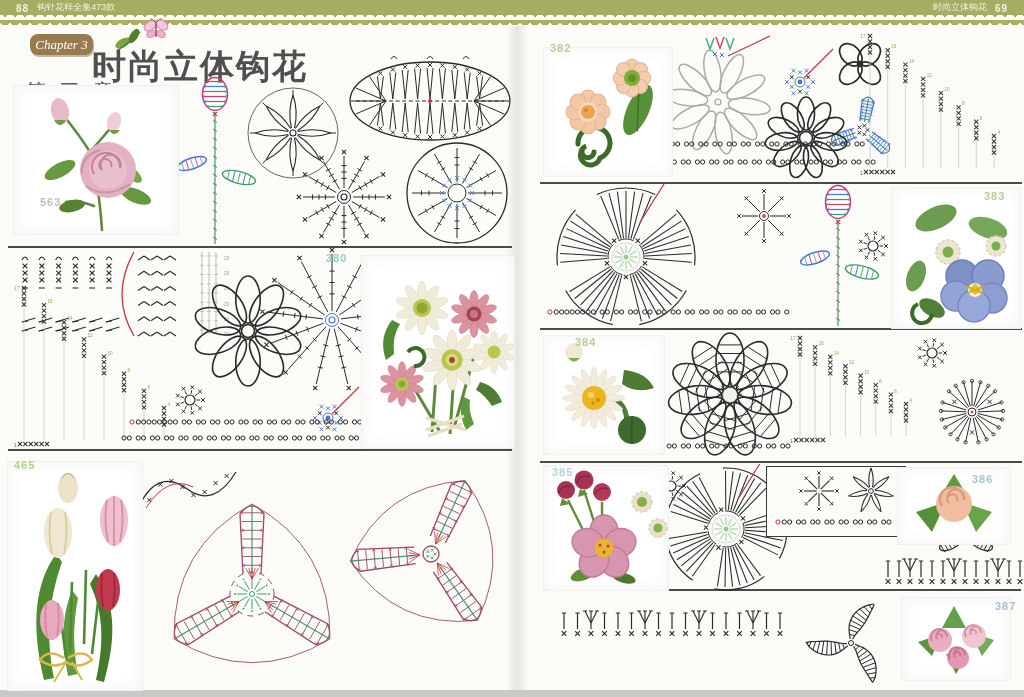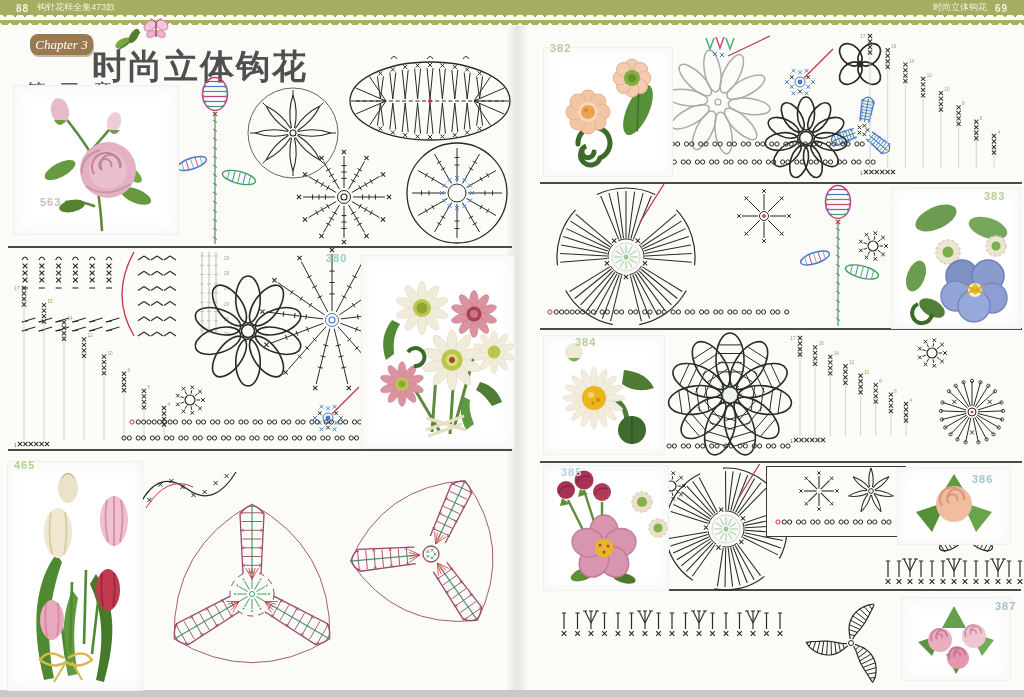--- a/index.html
+++ b/index.html
@@ -2620,17 +2620,17 @@
         </g>
     </svg>
   </div>
 
   <div class="pat-num" style="left: 40px; top: 196px; color: rgb(198, 190, 178);">563</div>
   <div class="pat-num" style="left: 326px; top: 252px; color: rgb(150, 206, 194);">380</div>
   <div class="pat-num" style="left: 14px; top: 459px; color: rgb(180, 208, 137);">465</div>
   <div class="pat-num" style="left: 550px; top: 42px; color: rgb(183, 205, 158);">382</div>
   <div class="pat-num" style="left: 984px; top: 190px; color: rgb(183, 205, 158);">383</div>
   <div class="pat-num" style="left: 564px; top: 336px; color: rgb(183, 205, 158); margin-left: 11px;">384</div>
-  <div class="pat-num" style="left: 552px; top: 466px; color: rgb(185, 210, 218); margin-left: 9px;">385</div>
+  <div class="pat-num" style="left: 552px; top: 466px; color: rgb(185, 210, 218);">385</div>
   <div class="pat-num" style="left: 972px; top: 473px; color: rgb(165, 198, 210);">386</div>
   <div class="pat-num" style="left: 966px; top: 600px; color: rgb(167, 190, 214); margin-left: 29px;">387</div>
 
 </div>
 
 </body></html>

